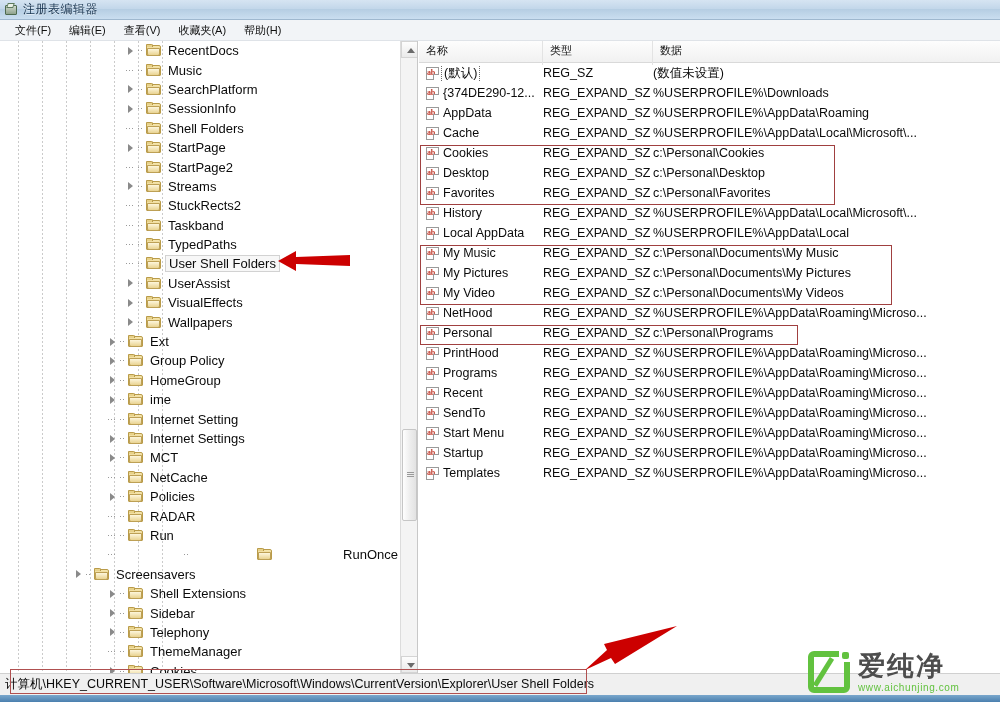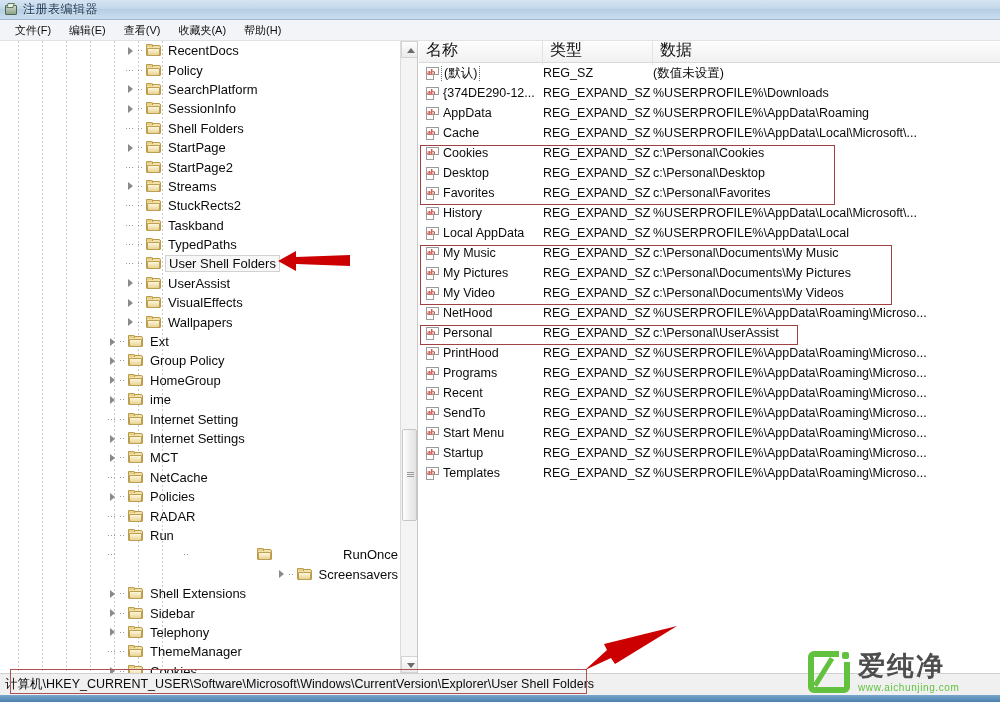--- a/index.html
+++ b/index.html
@@ -155,21 +155,21 @@
     position: absolute; left: 419px; top: 0; width: 581px; height: 632px;
     background: #ffffff; overflow: hidden;
   }
   .list-header {
     position: absolute; left: 0; top: 0; width: 581px; height: 22px;
     background: linear-gradient(to bottom, #fdfdfd, #f1f1f1);
     border-bottom: 1px solid #d9d9d9;
     display: flex; align-items: center;
   }
   .hcol {
-    font-size: 16px; color: #101010; height: 26px; line-height: 22px;
+    font-size: 11px; color: #101010; height: 26px; line-height: 22px;
     padding-left: 7px; border-right: 1px solid #e3e3e3; overflow: hidden;
   }
   .hcol.c0 { width: 124px; }
   .hcol.c1 { width: 110px; }
   .hcol.c2 { width: 347px; border-right: none; }
 
   .rows { position: absolute; left: 0; top: 22px; width: 581px; }
   .lrow {
     position: relative; height: 20px; display: flex; align-items: center;
     font-size: 12.5px; color: #0b0b0b; white-space: nowrap;
@@ -293,21 +293,21 @@
             <span class="lbl">RecentDocs</span>
           </div>
           <div class="tnode" style="padding-left: 126px;">
             <span class="exp leaf"></span>
             <span class="dash"></span>
             <span class="folder">
               <span class="back"></span>
               <span class="tab"></span>
               <span class="front"></span>
             </span>
-            <span class="lbl">Policy</span>
+            <span class="lbl">Music</span>
           </div>
           <div class="tnode" style="padding-left: 126px;">
             <span class="exp has"></span>
             <span class="dash"></span>
             <span class="folder">
               <span class="back"></span>
               <span class="tab"></span>
               <span class="front"></span>
             </span>
             <span class="lbl">SearchPlatform</span>
@@ -545,21 +545,21 @@
           <div class="tnode" style="padding-left: 108px; justify-content: space-between;">
             <span class="exp leaf"></span>
             <span class="dash"></span>
             <span class="folder">
               <span class="back"></span>
               <span class="tab"></span>
               <span class="front"></span>
             </span>
             <span class="lbl">RunOnce</span>
           </div>
-          <div class="tnode" style="padding-left: 74px; justify-content: flex-end;">
+          <div class="tnode" style="padding-left: 74px;">
             <span class="exp has"></span>
             <span class="dash"></span>
             <span class="folder">
               <span class="back"></span>
               <span class="tab"></span>
               <span class="front"></span>
             </span>
             <span class="lbl">Screensavers</span>
           </div>
           <div class="tnode" style="padding-left: 108px;">
@@ -736,21 +736,21 @@
             </div>
             <div class="c-type">REG_EXPAND_SZ</div>
             <div class="c-data">%USERPROFILE%\AppData\Roaming\Microso...</div>
           </div>
           <div class="lrow">
             <div class="c-name">
               <span class="abicon"></span>
               <span class="nm">Personal</span>
             </div>
             <div class="c-type">REG_EXPAND_SZ</div>
-            <div class="c-data">c:\Personal\UserAssist</div>
+            <div class="c-data">c:\Personal\Programs</div>
           </div>
           <div class="lrow">
             <div class="c-name">
               <span class="abicon"></span>
               <span class="nm">PrintHood</span>
             </div>
             <div class="c-type">REG_EXPAND_SZ</div>
             <div class="c-data">%USERPROFILE%\AppData\Roaming\Microso...</div>
           </div>
           <div class="lrow">

